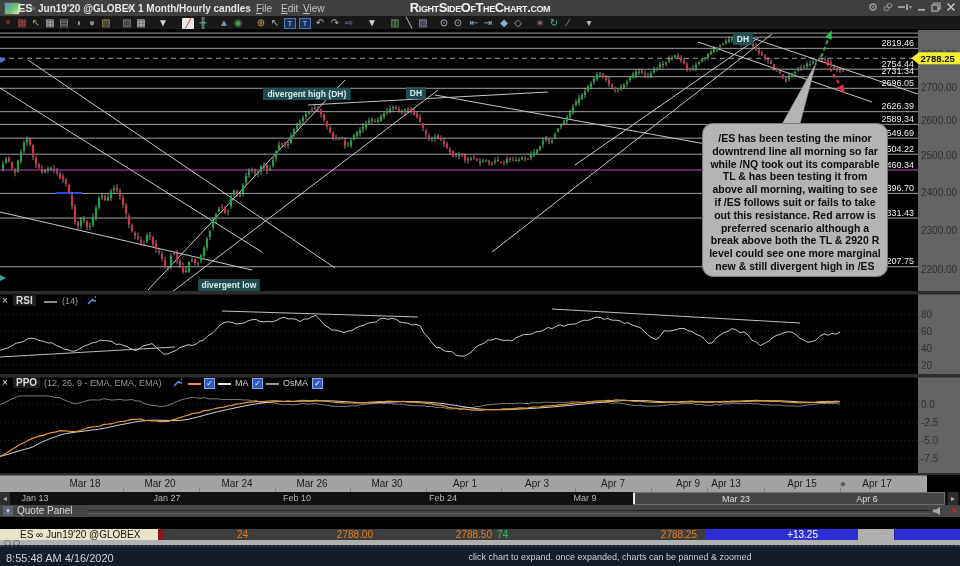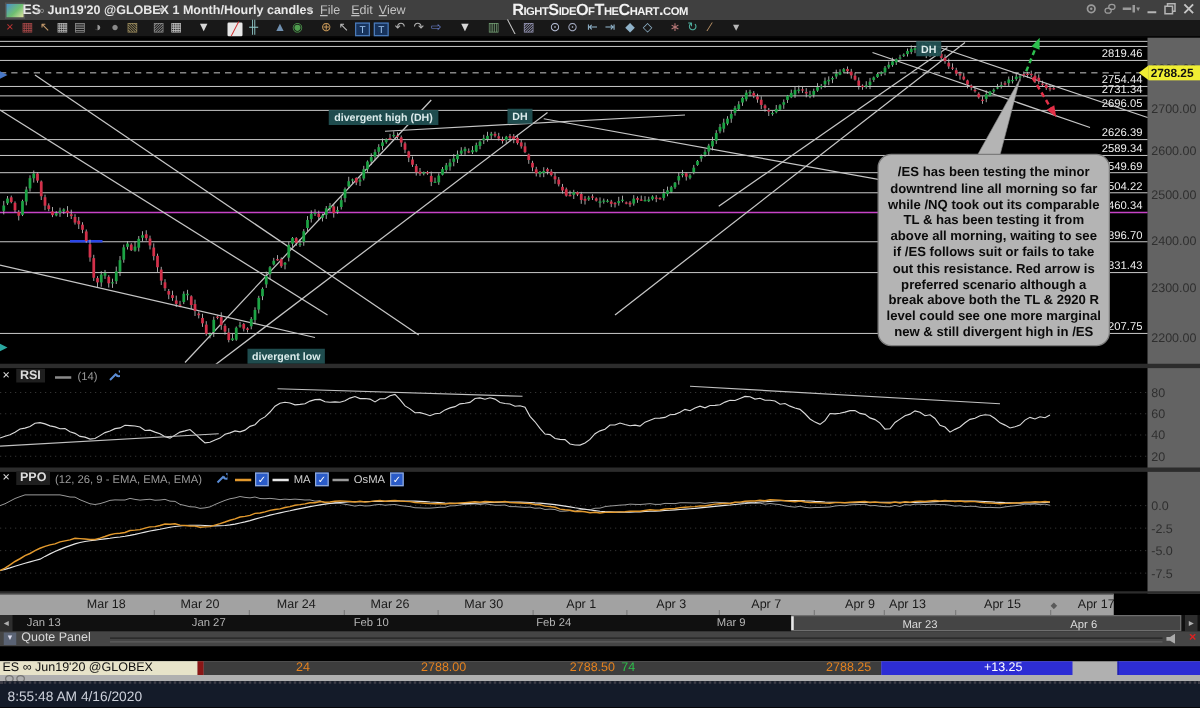--- a/index.html
+++ b/index.html
@@ -30,42 +30,42 @@
   .panel-hdr span{position:absolute;white-space:nowrap;}
   .ph-close{left:2px;top:0;color:#e0e0e0;font-size:10px;}
   .ph-title{left:13px;top:0;font-weight:bold;background:#1f1f1f;padding:0 3px;}
   .ph-params{color:#9a9a9a;font-size:9px;}
   .sample{position:absolute;height:0;border-top:2px solid #888;width:13px;top:6px;}
   .cb{position:absolute;width:9px;height:9px;top:1px;background:#2a5bc8;border:1px solid #8fa8d8;color:#fff;font-size:8px;line-height:9px;text-align:center;}
   .wrench{position:absolute;top:1px;}
   
   #notebox{position:absolute;left:702px;top:123px;width:186px;height:154px;background:#b4b4b4;border:1px solid #7c7c7c;border-radius:11px;color:#0b0b0b;font-weight:bold;font-size:10.5px;line-height:12.8px;text-align:center;padding:8px 5px;box-sizing:border-box;}
   
-  #date-axis{position:absolute;left:0;top:475px;width:891px;height:17px;background:#a2a2a2;border-top:1px solid #6a6a6a;}
+  #date-axis{position:absolute;left:0;top:475px;width:891px;height:17px;background:#a2a2a2;border-top:1px solid #6a6a6a;padding-left:36px;}
   #date-axis .dl{position:absolute;top:2px;transform:translateX(-50%);font-size:10px;color:#1a1a1a;white-space:nowrap;}
   #date-axis .dt{position:absolute;bottom:0;width:1px;height:5px;background:#7d7d7d;}
   #date-axis .dm{position:absolute;top:4px;font-size:7px;color:#5a5a5a;transform:translateX(-50%);}
   
   #scrollbar{position:absolute;left:0;top:492px;width:960px;height:13px;background:#101010;}
   #scrollbar .sl{position:absolute;top:1px;transform:translateX(-50%);font-size:9px;color:#b5b5b5;white-space:nowrap;}
   #sb-thumb{position:absolute;left:633px;top:0;width:312px;height:13px;background:#454545;border:1px solid #6e6e6e;box-sizing:border-box;}
   #sb-thumb .sl{color:#dcdcdc;margin-left:13px;}
   .sb-arrow{position:absolute;top:0;width:10px;height:13px;background:#2e2e2e;color:#b0b0b0;font-size:8px;line-height:13px;text-align:center;}
   #sb-grip{position:absolute;left:633px;top:1px;width:2px;height:11px;background:#e8e8e8;}
   
   #quote-title{position:absolute;left:0;top:505px;width:960px;height:12px;background:#454545;}
   #quote-title .qt-caret{position:absolute;left:3px;top:1px;width:10px;height:10px;background:#5a6374;color:#dde;font-size:7px;line-height:10px;text-align:center;}
   #quote-title .qt-label{position:absolute;left:17px;top:0px;font-size:10px;color:#d8d8d8;}
   #quote-title .qt-line{position:absolute;left:88px;right:30px;top:5px;height:2px;border-top:1px solid #232323;border-bottom:1px solid #5f5f5f;}
   #quote-title .qt-close{position:absolute;right:3px;top:0px;color:#d22;font-weight:bold;font-size:10px;}
   #quote-title .qt-speaker{position:absolute;right:18px;top:2px;}
   #quote-header{position:absolute;left:0;top:517px;width:960px;height:12px;background:#9d9d9d;}
   #quote-header span{position:absolute;top:0;transform:translateX(-50%);font-size:10px;color:#1c1c1c;white-space:nowrap;}
   #quote-row{position:absolute;left:0;top:529px;width:960px;height:11px;background:#b0b0b0;font-size:10px;}
-  .q-inst{position:absolute;left:0;top:0;width:158px;height:11px;background:#e7e3c9;color:#111;padding-left:2px;box-sizing:border-box;white-space:nowrap;overflow:hidden;}
+  .q-inst{position:absolute;left:0;top:0;width:158px;height:11px;background:#e7e3c9;color:#111;padding-left:20px;box-sizing:border-box;white-space:nowrap;overflow:hidden;}
   .q-red{position:absolute;left:158px;top:0;width:5px;height:11px;background:#8a1616;}
   .q-mid{position:absolute;left:163px;top:0;width:542px;height:11px;background:#3d3d3d;}
   .q-v{position:absolute;top:0;color:#e6821e;text-align:right;}
   .q-bidsize{left:163px;width:85px;}
   .q-bid{left:255px;width:118px;}
   .q-ask{left:380px;width:112px;}
   .q-asksize{left:497px;width:22px;color:#2cc04a;text-align:left;}
   .q-last{left:560px;width:137px;}
   .q-chg{position:absolute;left:705px;top:0;width:153px;height:11px;background:#2d2dd4;}
   .q-chg span{position:absolute;right:40px;top:0;color:#fff;}
@@ -935,15 +935,16 @@
         <span>0.48%</span>
       </div>
   </div>
   <div id="quote-strip">
     <span class="q-dot" style="left:4px;"></span>
     <span class="q-dot" style="left:13px;"></span>
   </div>
 
   <div id="status-bar">
     <span class="st-time">8:55:48 AM 4/16/2020</span>
+    <span class="st-hint">click chart to expand. once expanded, charts can be panned &amp; zoomed</span>
   </div>
 
 </div>
 
 </body></html>

